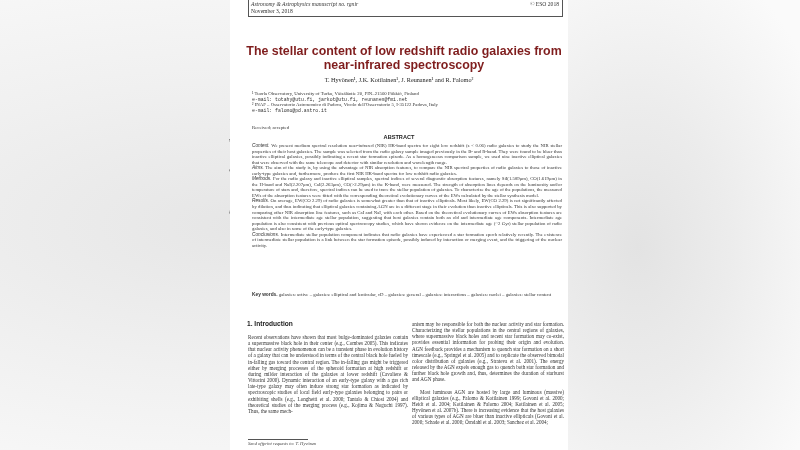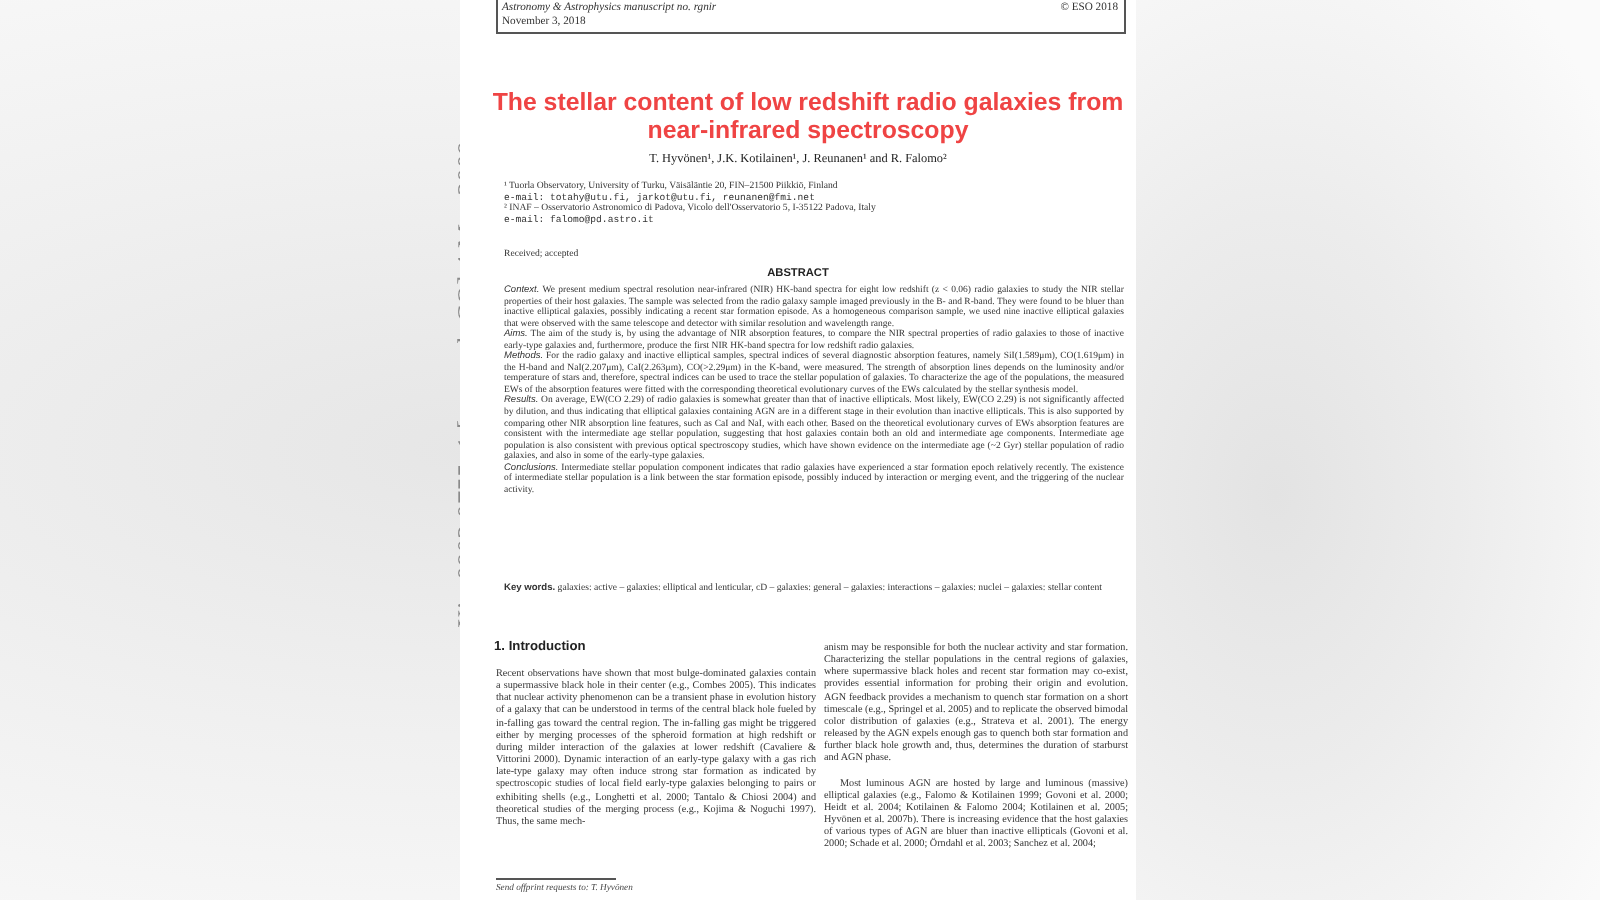--- a/index.html
+++ b/index.html
@@ -23,21 +23,21 @@
     white-space:nowrap; letter-spacing:0.1px;
   }
   .hdr {
     position:absolute; left:18px; top:0; width:315px; height:17px;
     border:1px solid #555; border-top:none; font-size:5.6px; color:#333; line-height:7px; padding:1px 2px; box-sizing:border-box;
   }
   .hdr .j { font-style:italic; }
   .hdr .r { position:absolute; right:3px; top:1px; }
   .title {
     position:absolute; left:5px; top:44px; width:338px; text-align:center;
-    font-family:"Liberation Sans", sans-serif; font-weight:bold; font-size:12.4px; line-height:14px; color:#ef4444;
+    font-family:"Liberation Sans", sans-serif; font-weight:bold; font-size:12.4px; line-height:14px; color:#7f1d1d;
   }
   .authors { position:absolute; left:0; top:76px; width:338px; text-align:center; font-size:6.2px; color:#222; }
   .affil { position:absolute; left:22px; top:91px; width:310px; font-size:4.8px; color:#333; line-height:5.6px; }
   .mono { font-family:"Liberation Mono", monospace; }
   .received { position:absolute; left:22px; top:125px; font-size:4.8px; color:#333; }
   .abs-title { position:absolute; left:0; top:134px; width:338px; text-align:center; font-family:"Liberation Sans", sans-serif; font-weight:bold; font-size:5.6px; color:#222; }
   .abstract {
     position:absolute; left:22px; top:143px; width:310px; font-size:4.75px; line-height:5.55px; color:#333; text-align:justify;
   }
   .abstract .lbl { font-style:italic; font-family:"Liberation Sans", sans-serif; }

